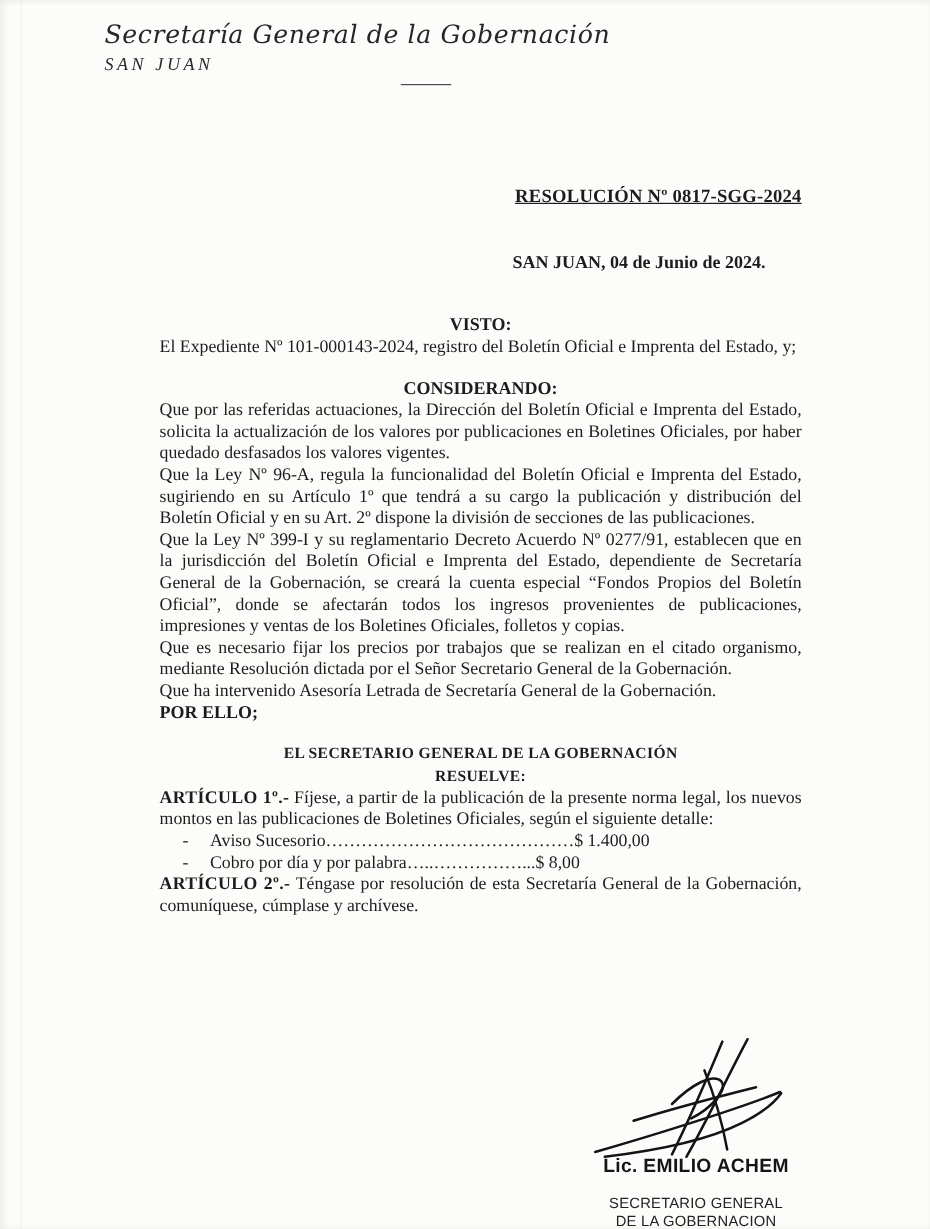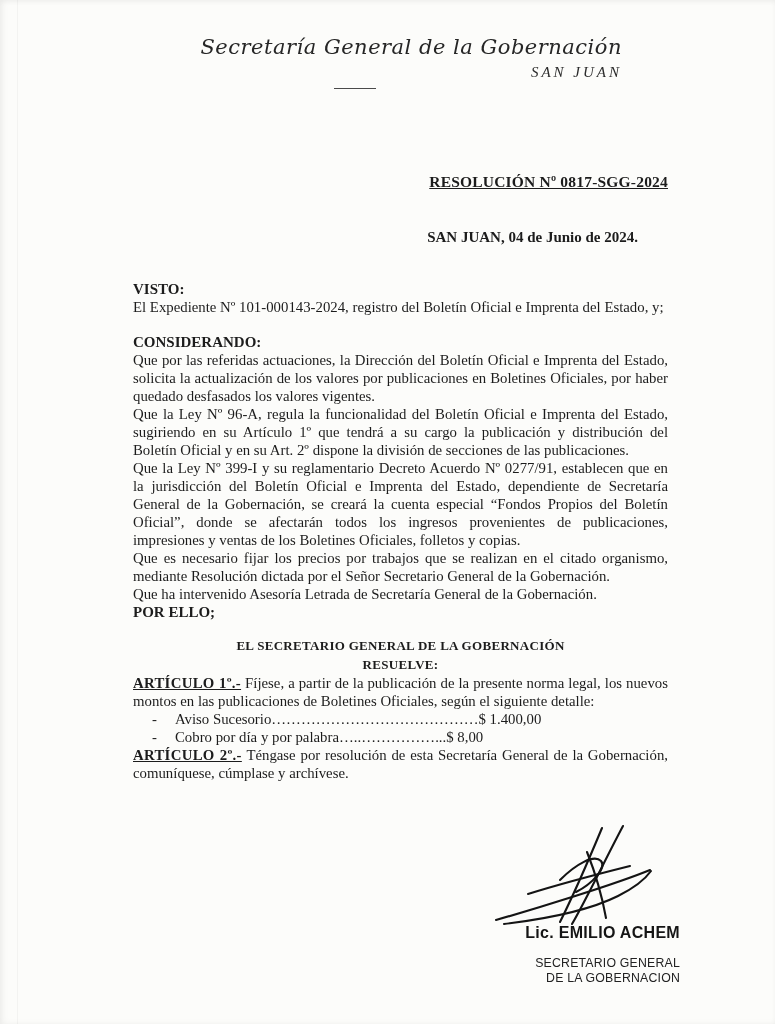--- a/index.html
+++ b/index.html
@@ -26,22 +26,22 @@
     left: 133px; top: 0;
     width: 535px;
     font-size: 14.8px;
     line-height: 18px;
   }
 
   
   .letterhead {
     position: relative;
     left: -46px;               
-    text-align: right;
-    padding-top: 38px;
+    text-align: left;
+    padding-top: 20px;
   }
   .org-script {
     font-family: "DejaVu Serif", serif;
     font-style: italic;
     font-size: 21px;
     letter-spacing: 0.5px;
     color: #262626;
   }
   .city {
     margin-top: 7px;
@@ -67,55 +67,54 @@
   }
   .dateline {
     margin-top: 37px;
     text-align: right;
     padding-right: 30px;
     font-weight: bold;
     font-size: 15px;
   }
 
   
-  .h-block { font-weight: bold; font-size: 15px; }
+  .h-block { font-weight: bold; font-size: 15px; text-align: center; }
   .visto-head { margin-top: 34px; }
   .cons-head { margin-top: 17px; }
   p.body-p {
     margin: 0;
     text-align: justify;
   }
   .por-ello { font-weight: bold; font-size: 15px; }
 
   .resuelve-block {
     margin-top: 15px;
     text-align: center;
     font-weight: bold;
     font-size: 13px;
     letter-spacing: 0.3px;
     line-height: 19px;
   }
 
   .article { margin-top: 16px; }
   .article-label {
     font-weight: bold;
-    text-decoration: underline;
     letter-spacing: 0.3px;
   }
   .fee-list { margin: 0; padding: 0; list-style: none; }
   .fee-item { display: flex; padding-left: 19px; }
   .fee-bullet { width: 23px; }
   .fee-text { white-space: nowrap; }
 
   
   .signature-block {
     position: absolute;
-    left: 480px; top: 824px;
+    left: 480px; top: 864px;
     width: 200px;
-    text-align: right;
+    text-align: center;
     font-family: "Liberation Sans", sans-serif;
   }
   .signature-svg { display: block; margin: 0 auto -4px auto; }
   .sig-name {
     font-weight: bold;
     font-size: 16px;
     color: #151515;
     letter-spacing: 0.3px;
   }
   .sig-title {

